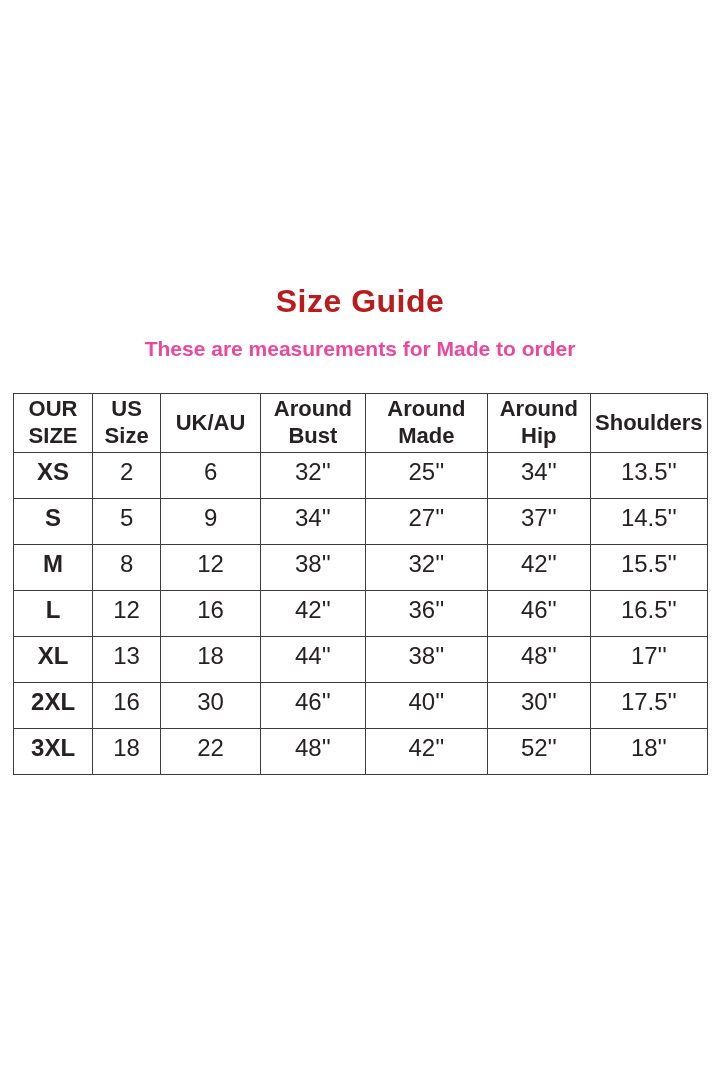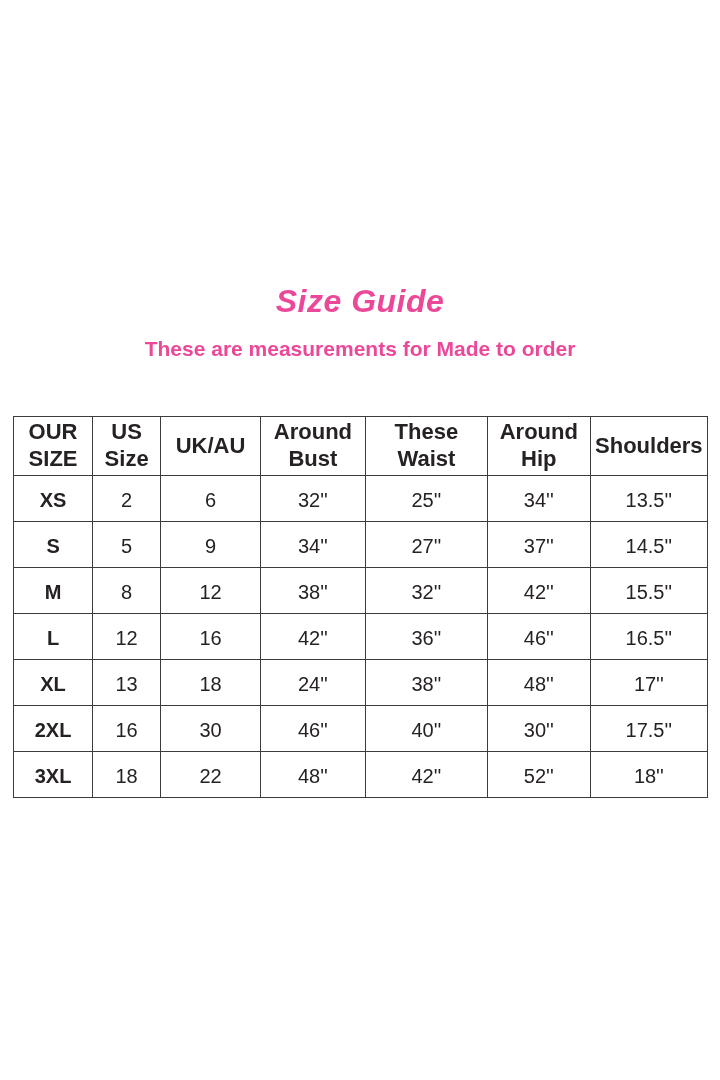--- a/index.html
+++ b/index.html
@@ -15,39 +15,37 @@
   }
   .page-title {
     position: absolute;
     top: 283px;
     left: 0;
     width: 100%;
     text-align: center;
     font-size: 32px;
     font-weight: 700;
     letter-spacing: 0.5px;
-    color: #ec4899;
-    font-style: italic;
+    color: #b91c1c;
   }
   .page-subtitle {
     position: absolute;
     top: 337px;
     left: 0;
     width: 100%;
     text-align: center;
     font-size: 21px;
     font-weight: 700;
     color: #ec4899;
   }
   .table-wrap {
     position: absolute;
     top: 393px;
     left: 13px;
     width: 695px;
-    margin-top: 23px;
   }
   table.size-table {
     width: 100%;
     border-collapse: collapse;
     table-layout: fixed;
     background: #ffffff;
   }
   table.size-table th,
   table.size-table td {
     border: 1px solid #3c3c3c;
@@ -58,24 +56,24 @@
   table.size-table th {
     height: 59px;
     font-size: 22px;
     font-weight: 700;
     line-height: 1.22;
     vertical-align: middle;
     padding: 2px 1px;
   }
   table.size-table td {
     height: 46px;
-    font-size: 20px;
+    font-size: 24px;
     font-weight: 400;
     vertical-align: top;
-    padding-top: 13px;
+    padding-top: 5px;
   }
   table.size-table td.size-col {
     font-weight: 700;
   }
 </style>
 </head>
 <body>
 
 <div class="page">
 
@@ -93,21 +91,21 @@
         <col style="width:17.6%">
         <col style="width:14.8%">
         <col style="width:16.9%">
       </colgroup>
       <thead>
         <tr>
           <th>OUR SIZE</th>
           <th>US Size</th>
           <th>UK/AU</th>
           <th>Around Bust</th>
-          <th>These Waist</th>
+          <th>Around Made</th>
           <th>Around Hip</th>
           <th>Shoulders</th>
         </tr>
       </thead>
       <tbody>
         <tr>
           <td class="size-col">XS</td>
           <td>2</td>
           <td>6</td>
           <td>32''</td>
@@ -139,21 +137,21 @@
           <td>16</td>
           <td>42''</td>
           <td>36''</td>
           <td>46''</td>
           <td>16.5''</td>
         </tr>
         <tr>
           <td class="size-col">XL</td>
           <td>13</td>
           <td>18</td>
-          <td>24''</td>
+          <td>44''</td>
           <td>38''</td>
           <td>48''</td>
           <td>17''</td>
         </tr>
         <tr>
           <td class="size-col">2XL</td>
           <td>16</td>
           <td>30</td>
           <td>46''</td>
           <td>40''</td>

